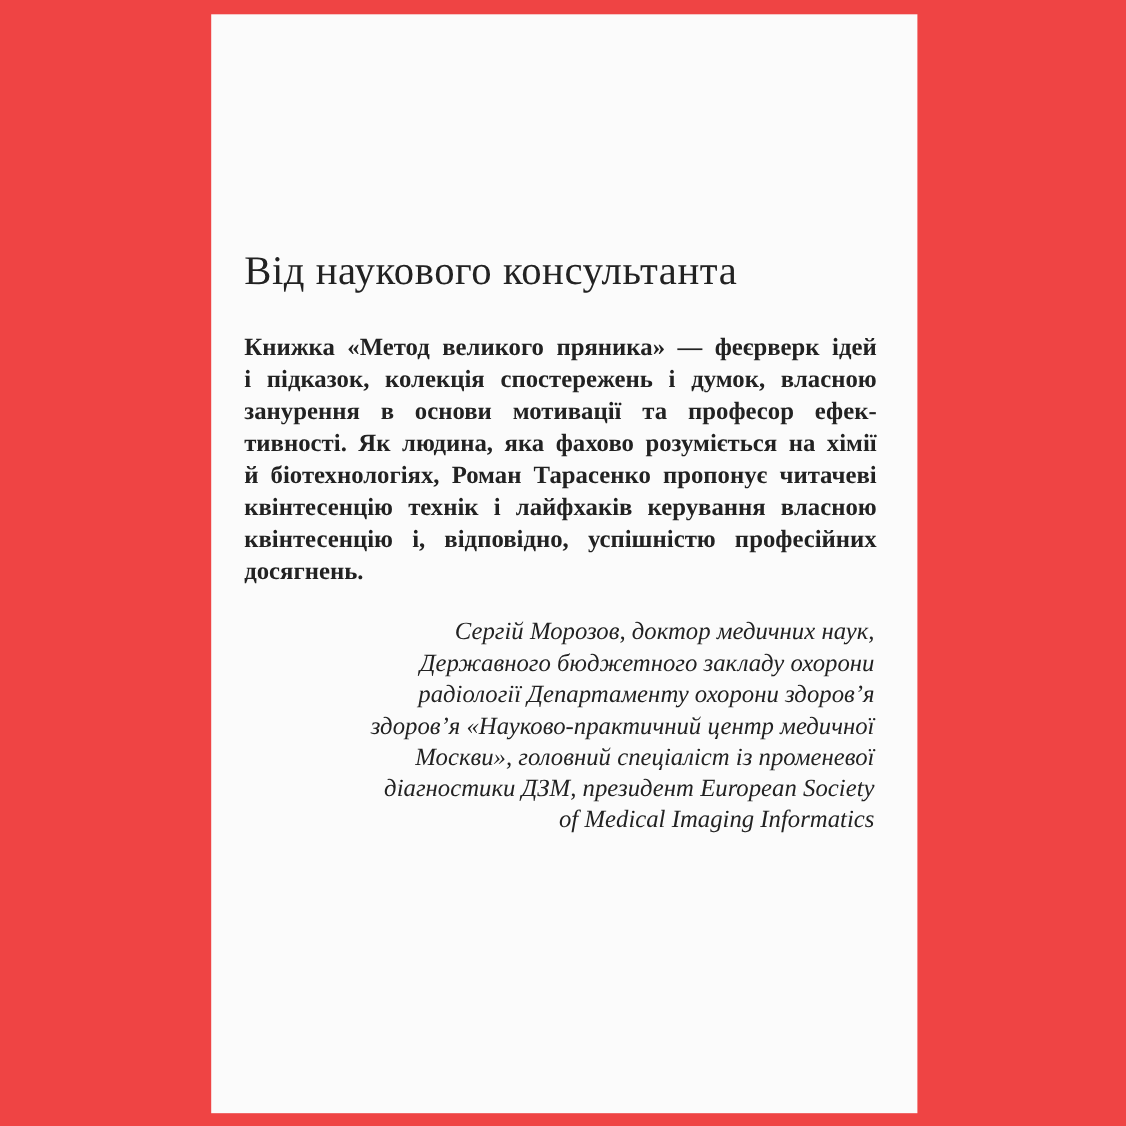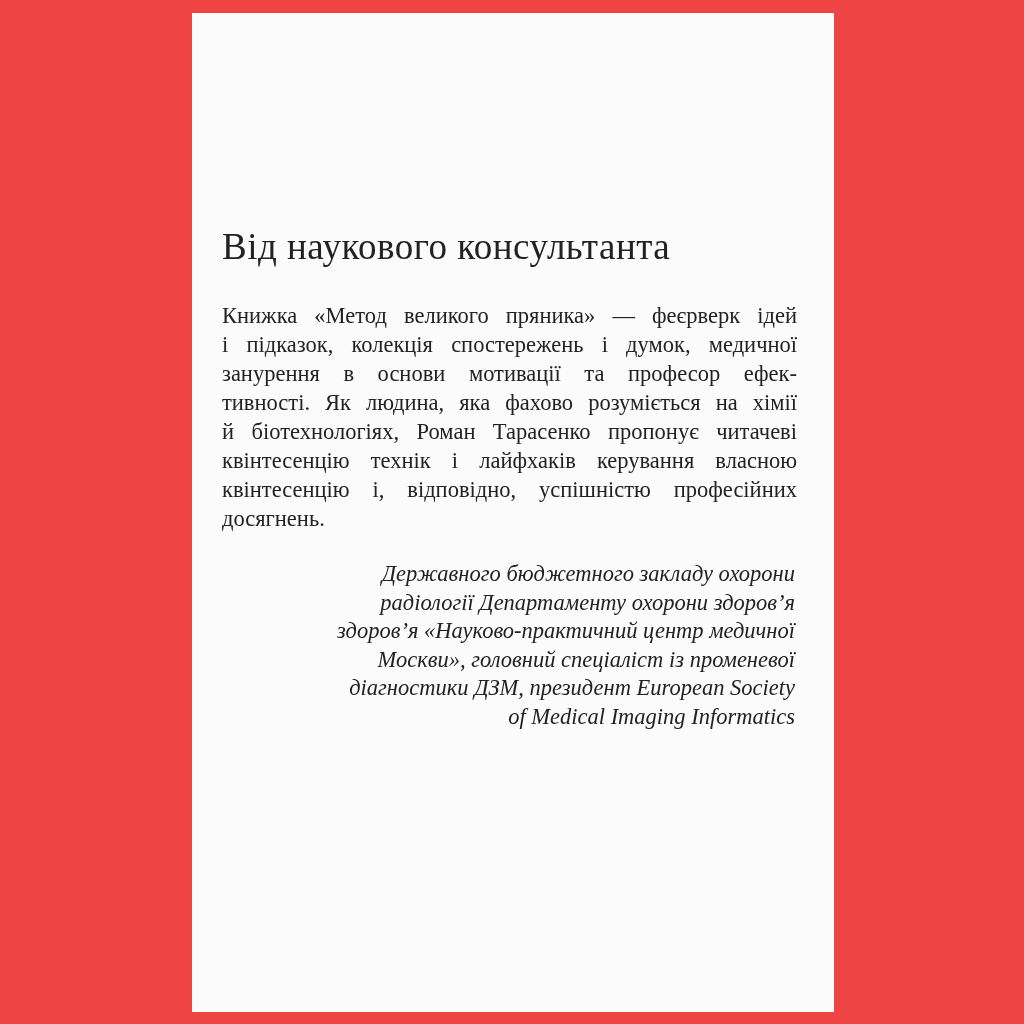--- a/index.html
+++ b/index.html
@@ -38,20 +38,21 @@
     line-height: 44px;
     color: #222222;
   }
   .body-block {
     position: absolute;
     top: 288px;
     left: 30px;
     right: 37px;
     font-size: 22.5px;
     line-height: 29px;
+    font-weight: bold;
   }
   .body-line {
     text-align: justify;
     text-align-last: justify;
   }
   .body-line:last-child {
     text-align: center;
     text-align-last: left;
   }
   .signature-block {
@@ -68,30 +69,31 @@
 </head>
 <body>
 
 <div class="canvas">
   <div class="page">
 
     <h1 class="heading">Від наукового консультанта</h1>
 
     <div class="body-block">
       <div class="body-line">Книжка «Метод великого пряника» — феєрверк ідей</div>
-      <div class="body-line">і підказок, колекція спостережень і думок, медичної</div>
+      <div class="body-line">і підказок, колекція спостережень і думок, власною</div>
       <div class="body-line">занурення в основи мотивації та професор ефек-</div>
       <div class="body-line">тивності. Як людина, яка фахово розуміється на хімії</div>
       <div class="body-line">й біотехнологіях, Роман Тарасенко пропонує читачеві</div>
       <div class="body-line">квінтесенцію технік і лайфхаків керування власною</div>
       <div class="body-line">квінтесенцію і, відповідно, успішністю професійних</div>
       <div class="body-line">досягнень.</div>
     </div>
 
     <div class="signature-block">
+      <div class="signature-line">Сергій Морозов, доктор медичних наук,</div>
       <div class="signature-line">Державного бюджетного закладу охорони</div>
       <div class="signature-line">радіології Департаменту охорони здоров’я</div>
       <div class="signature-line">здоров’я «Науково-практичний центр медичної</div>
       <div class="signature-line">Москви», головний спеціаліст із променевої</div>
       <div class="signature-line">діагностики ДЗМ, президент European Society</div>
       <div class="signature-line">of Medical Imaging Informatics</div>
     </div>
 
   </div>
 </div>

